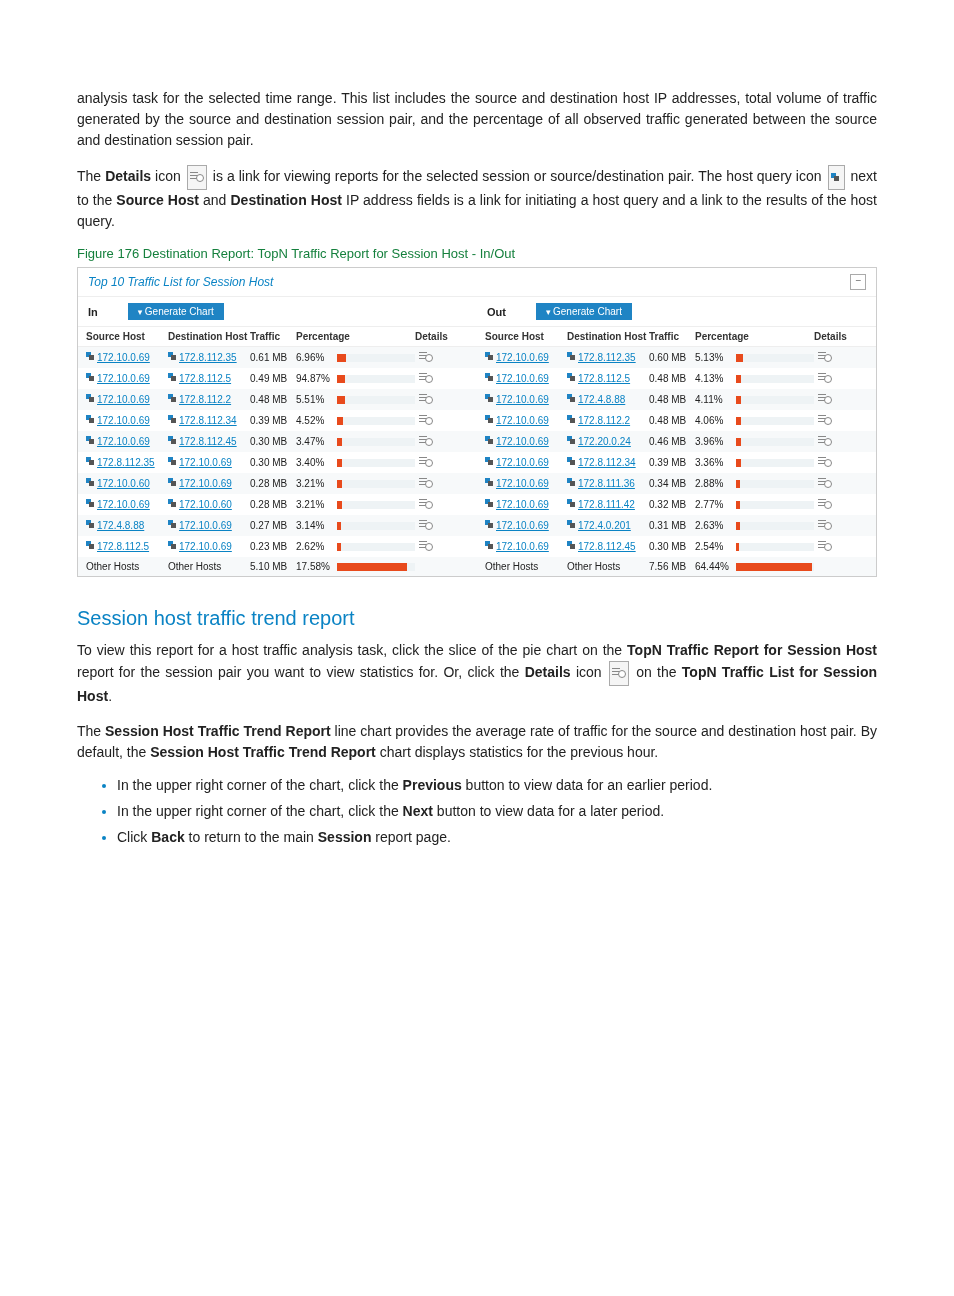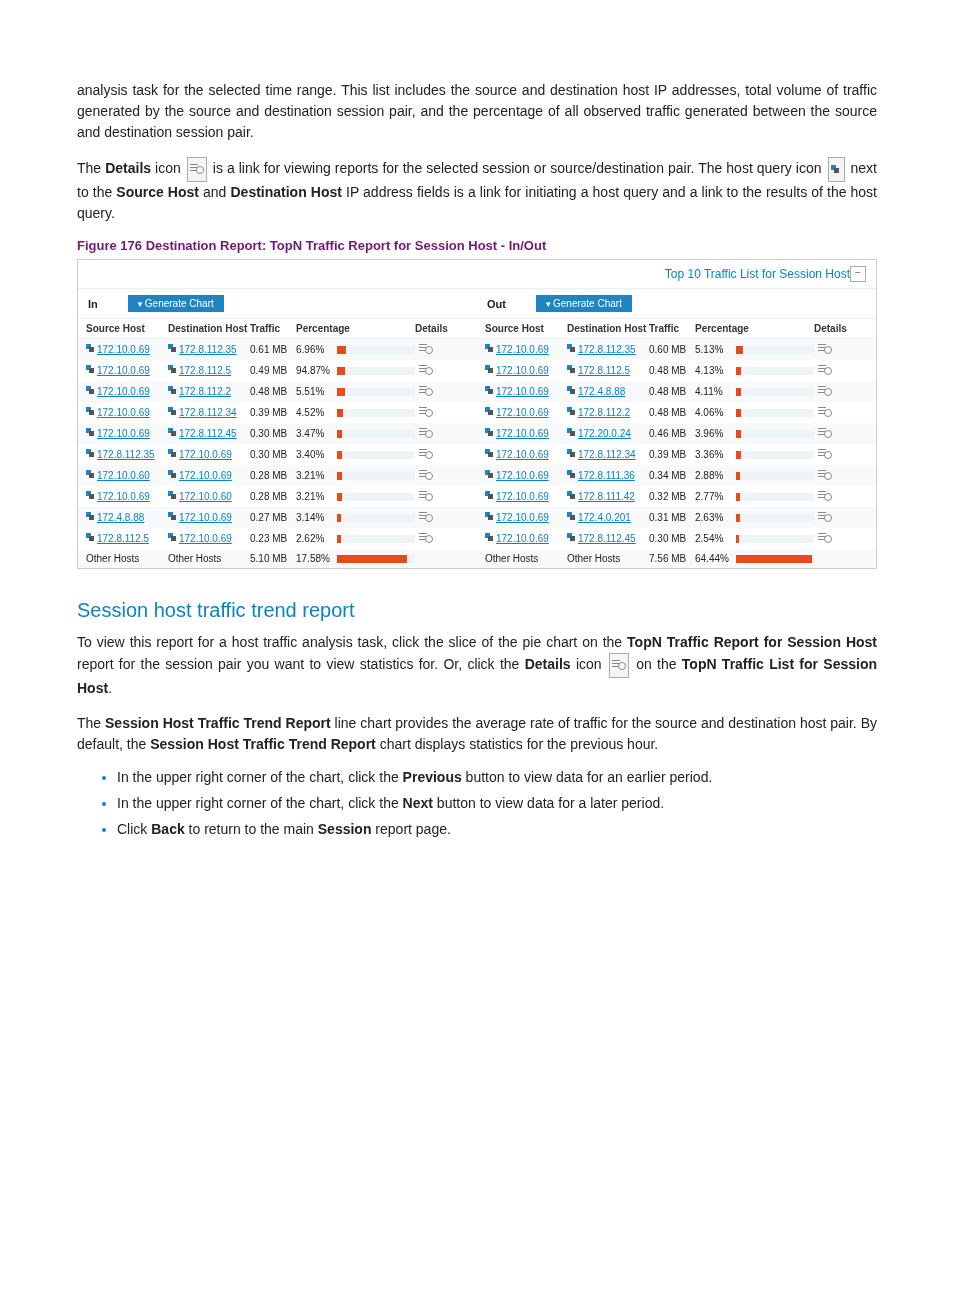--- a/index.html
+++ b/index.html
@@ -5,33 +5,33 @@
   body {
     font-family: Arial, Helvetica, sans-serif;
     font-size: 13px;
     color: #222;
     margin: 0;
     padding: 0;
     background: #fff;
   }
   .page {
     width: 800px;
-    margin: 0 auto;
+    margin: 8px auto;
     padding: 80px 0 0 0;
   }
   .body-text {
     font-size: 14px;
     line-height: 1.5;
     text-align: justify;
     margin: 0 0 14px 0;
   }
   .body-text b { font-weight: bold; }
   .figure-caption {
-    color: #701a75;
-    font-weight: bold;
+    color: #15803d;
+    font-weight: normal;
     font-size: 13px;
     margin: 10px 0 6px 0;
   }
   .section-heading {
     color: #0a83c4;
     font-size: 20px;
     font-weight: normal;
     margin: 30px 0 10px 0;
   }
   ul.bullets {
@@ -48,22 +48,23 @@
   .panel {
     border:1px solid #ccc;
     background:#fff;
   }
   .panel-title {
     color:#0a83c4;
     font-size:12px;
     padding:6px 10px;
     border-bottom:1px solid #eee;
     display:flex;
-    justify-content:flex-end;
+    justify-content:space-between;
     align-items:center;
+    font-style:italic;
   }
   .collapse-btn {
     width:14px;height:14px;
     border:1px solid #aaa;
     font-size:10px;
     text-align:center;
     line-height:11px;
     color:#666;
     cursor:pointer;
   }

